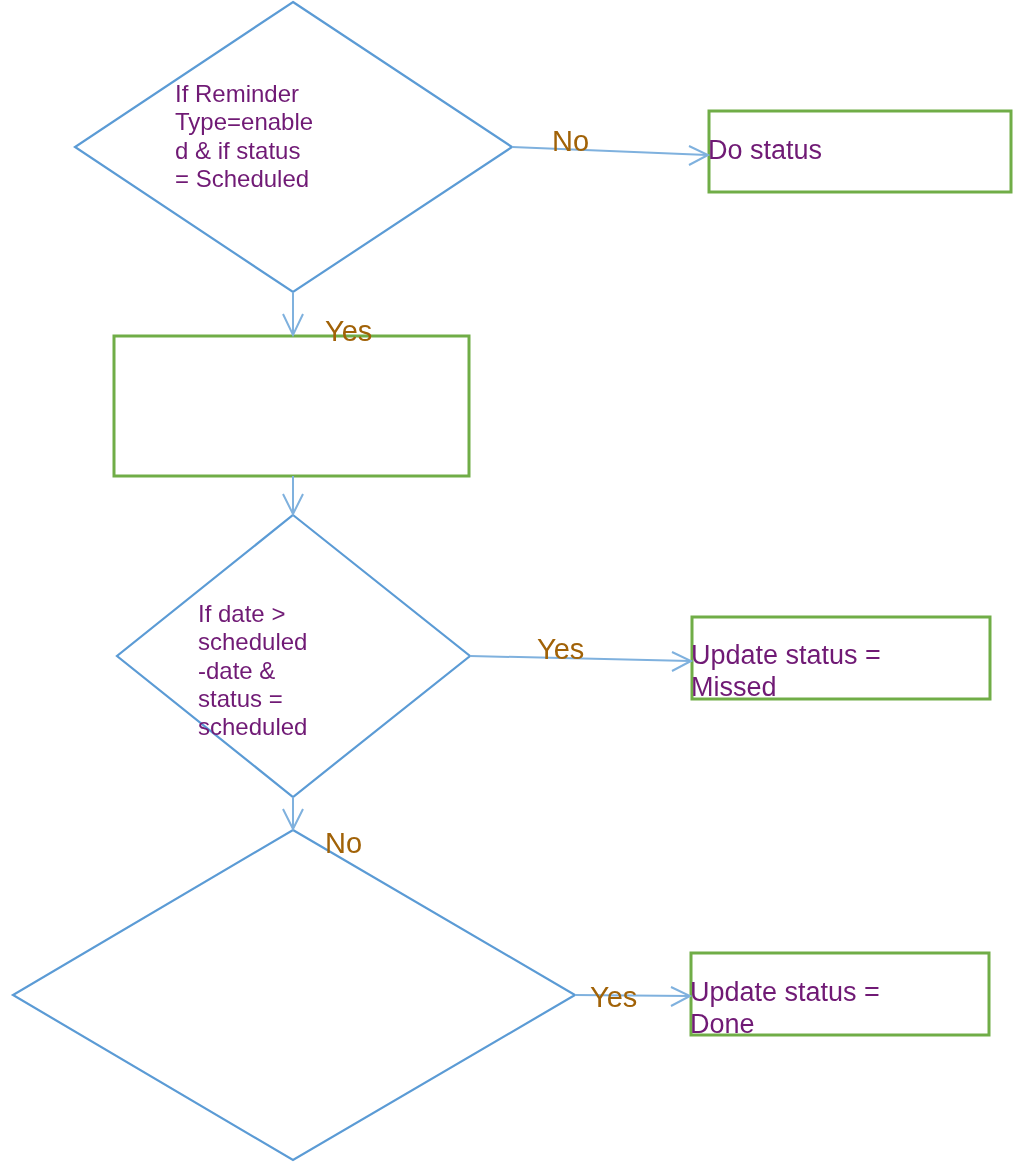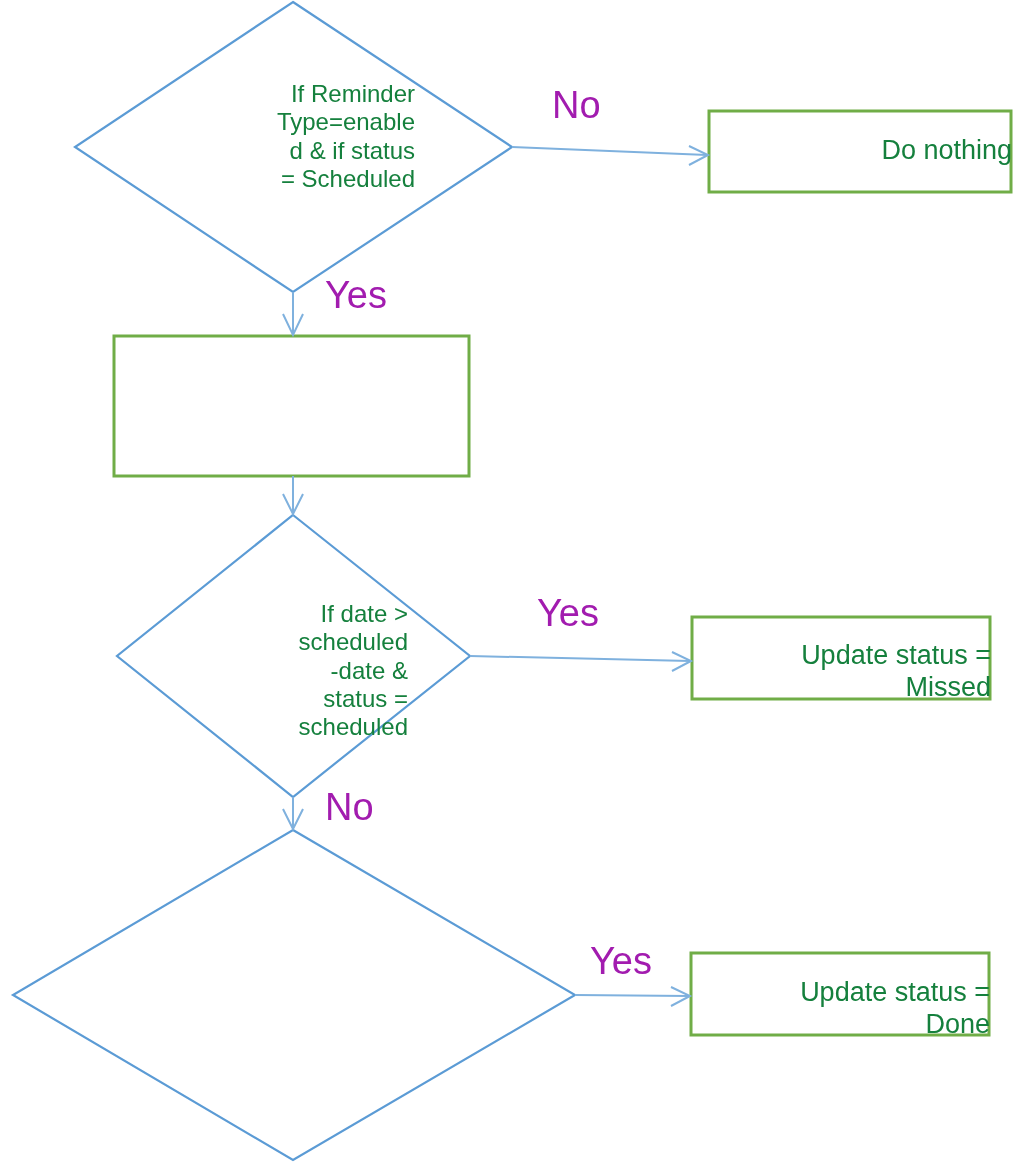--- a/index.html
+++ b/index.html
@@ -36,39 +36,40 @@
     stroke: #70AD47;
     stroke-width: 3;
   }
   .connector {
     stroke: #7FB1DE;
     stroke-width: 2;
     fill: none;
   }
   .node-text {
     position: absolute;
-    text-align: right;
-    color: #15803d;
+    text-align: left;
+    color: #701a75;
     line-height: 1.18;
     white-space: pre-line;
     font-family: "Liberation Sans", sans-serif;
   }
   .diamond-text {
     font-size: 24px;
   }
   .box-text {
     font-size: 27px;
   }
   .edge-label {
     position: absolute;
-    color: #a21caf;
-    font-size: 38px;
+    color: #a16207;
+    font-size: 29px;
     font-family: "Liberation Sans", sans-serif;
     line-height: 1;
     white-space: nowrap;
+    margin-top: 41px;
   }
   
   #txt-decision-reminder  { left: 175px; top: 80px;  width: 240px; }
   #txt-action-do-nothing  { left: 708px; top: 135px; width: 304px; }
   #txt-process-check      { left: 120px; top: 364px; width: 344px; }
   #txt-decision-overdue   { left: 198px; top: 600px; width: 210px; }
   #txt-action-missed      { left: 691px; top: 640px; width: 300px; }
   #txt-decision-location  { left: 148px; top: 890px; width: 290px; }
   #txt-action-done        { left: 690px; top: 977px; width: 300px; }
   
@@ -128,21 +129,21 @@
       <line class="connector" x1="575" y1="995" x2="689" y2="996"></line>
       <polyline class="connector" points="671,987 690,996 671,1006"></polyline>
     </g>
   </svg>
 
   <div class="node-text diamond-text" id="txt-decision-reminder">If Reminder
 Type=enable
 d  &amp; if status
 = Scheduled</div>
 
-  <div class="node-text box-text" id="txt-action-do-nothing">Do nothing</div>
+  <div class="node-text box-text" id="txt-action-do-nothing">Do status</div>
 
 
   <div class="node-text diamond-text" id="txt-decision-overdue">If date &gt;
 scheduled
 -date &amp;
 status =
 scheduled</div>
 
   <div class="node-text box-text" id="txt-action-missed">Update status =
 Missed</div>

